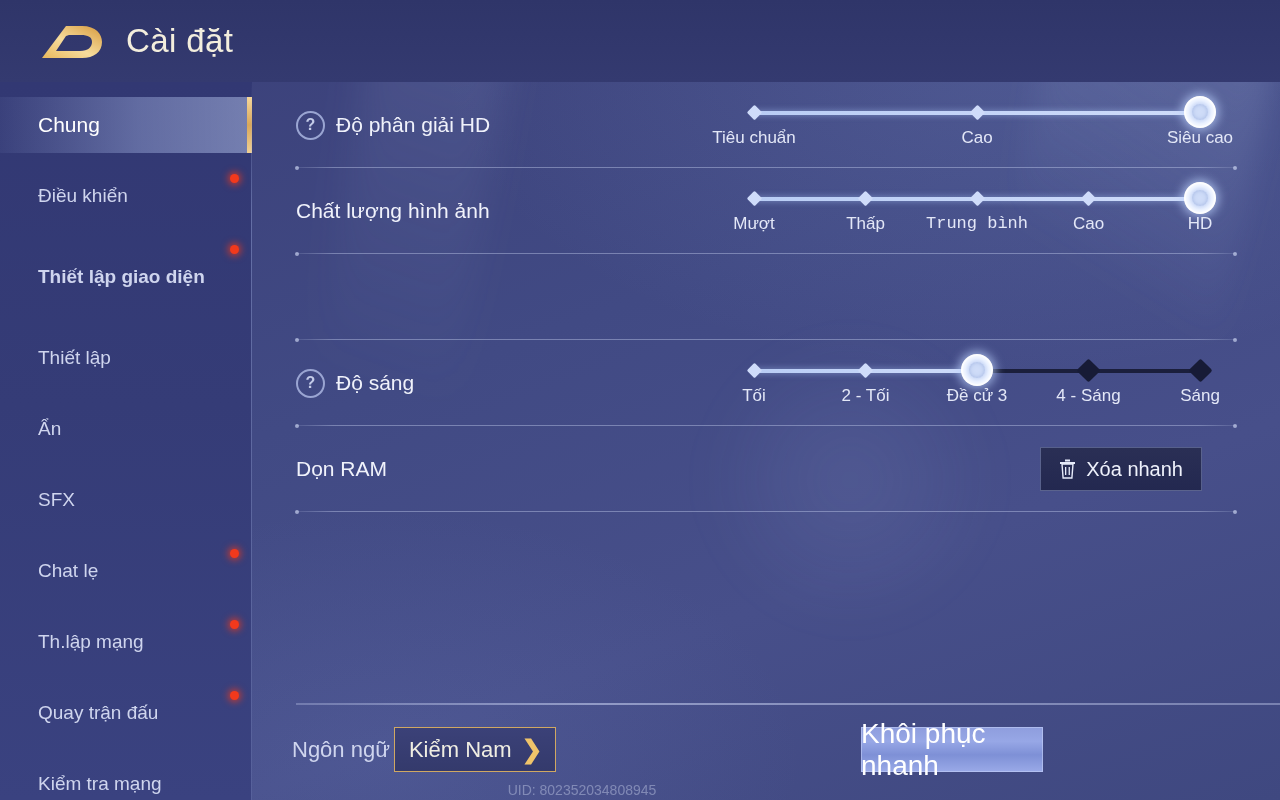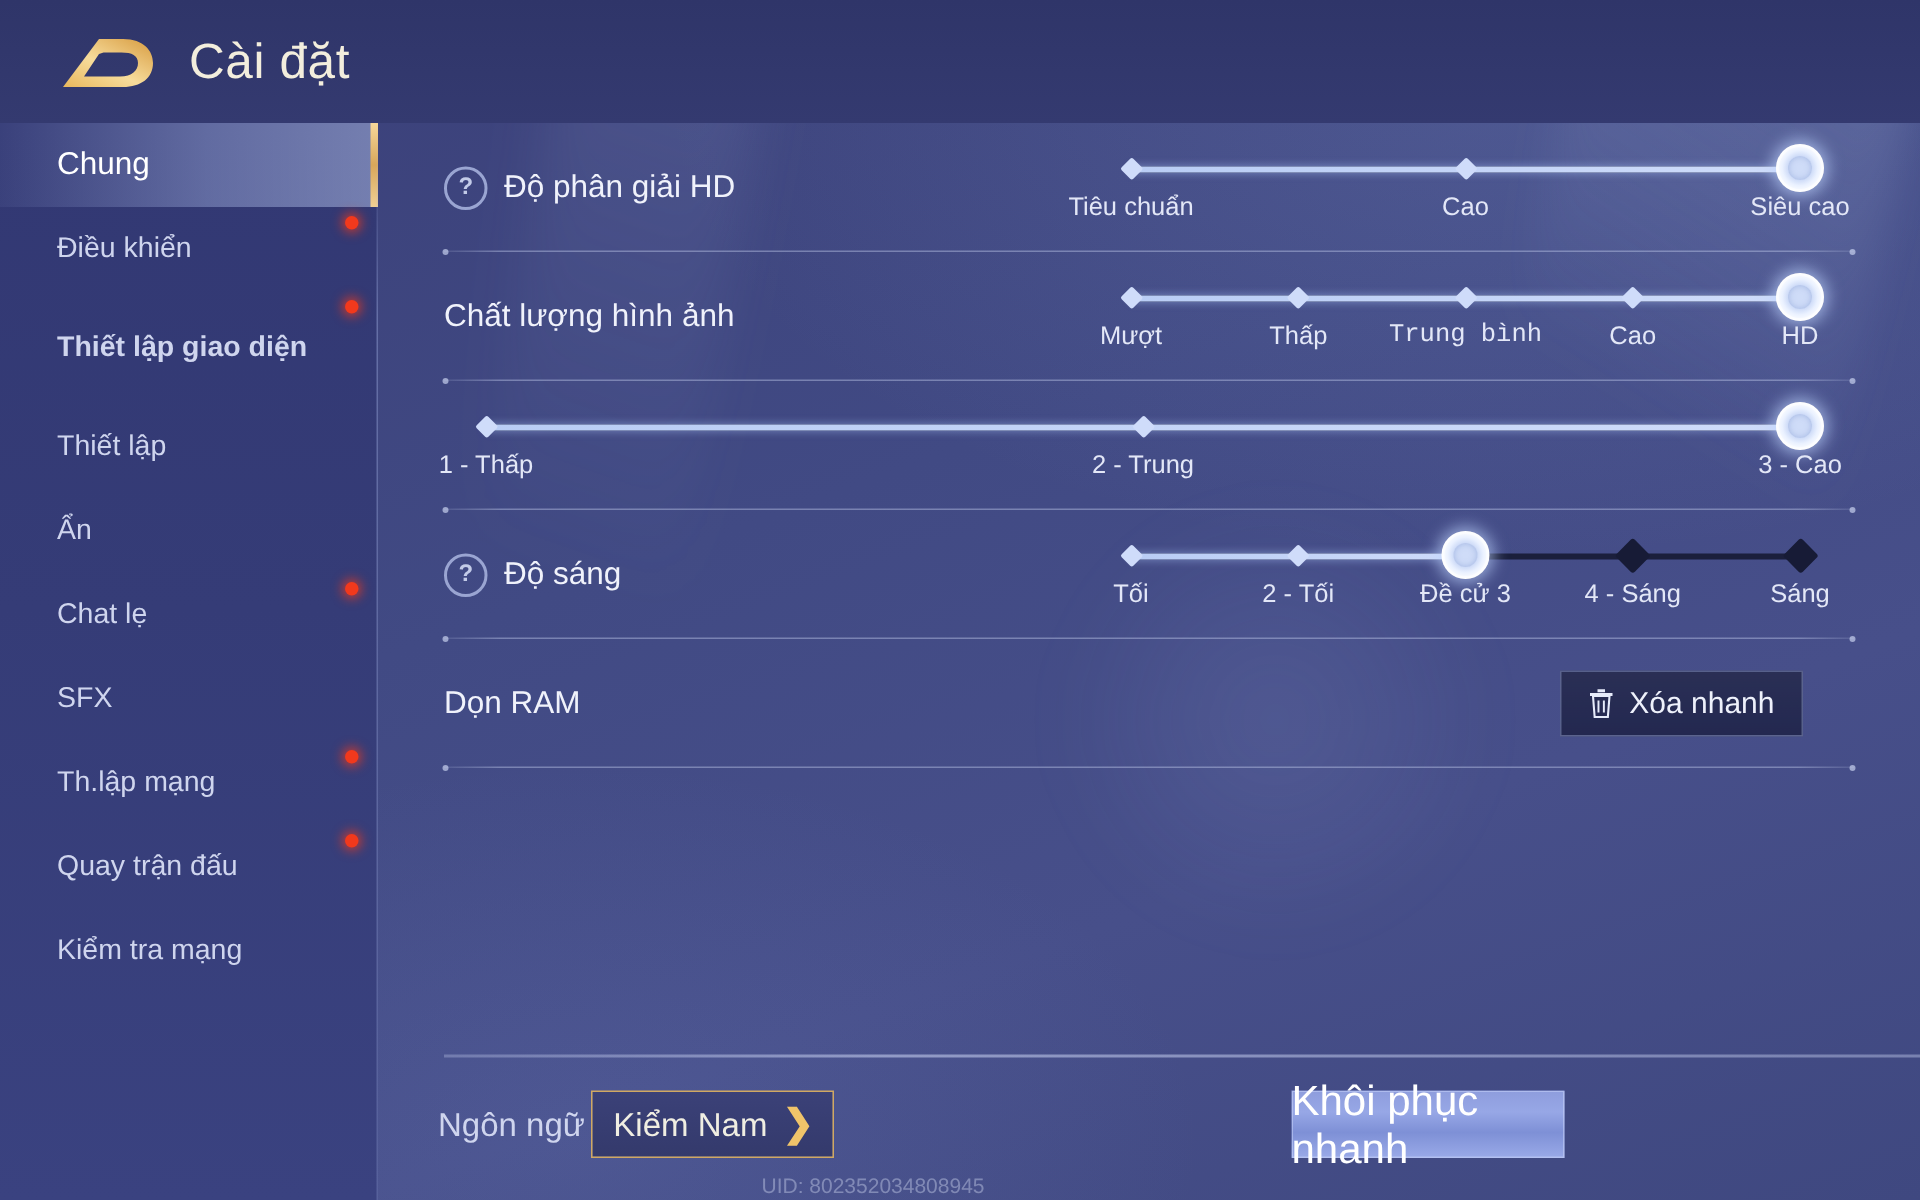--- a/index.html
+++ b/index.html
@@ -48,21 +48,21 @@
     background:linear-gradient(180deg,#323873 0%,#353c77 45%,#3a4280 100%);
     z-index:5; overflow:hidden;
   }
   #sidebar:after {
     content:""; position:absolute; right:0; top:0; width:1px; height:100%;
     background:linear-gradient(180deg,rgba(160,175,225,0) 0%,rgba(160,175,225,.45) 18%,rgba(160,175,225,.28) 100%);
   }
   .nav-item {
     position:relative; display:flex; align-items:center;
     padding:0 20px 0 38px; min-height:56px;
-    font-size:19px; color:#cfd5ee; cursor:pointer; line-height:1.28;
+    font-size:19px; color:#cfd5ee; cursor:pointer; line-height:1.28;margin-top:15px;
   }
   .nav-item .nav-label { display:block; max-width:175px; }
   .nav-item.two-line { min-height:76px; align-items:center;font-weight:bold; }
   .nav-item.active {
     background:linear-gradient(90deg, rgba(126,140,195,0.10) 0%, rgba(163,178,225,0.42) 55%, rgba(178,192,232,0.52) 100%);
     color:#ffffff;
   }
   .nav-item.active .nav-label { font-size:21px; }
   .nav-item.active:after {
     content:""; position:absolute; right:0; top:0; width:5px; height:100%;
@@ -217,25 +217,25 @@
         <span class="nav-label">Thiết lập giao diện</span>
         <span class="nav-dot"></span>
       </div>
       <div class="nav-item">
         <span class="nav-label">Thiết lập</span>
       </div>
       <div class="nav-item">
         <span class="nav-label">Ẩn</span>
       </div>
       <div class="nav-item">
+        <span class="nav-label">SFX</span>
+      </div>
+      <div class="nav-item">
         <span class="nav-label">Chat lẹ</span>
         <span class="nav-dot"></span>
-      </div>
-      <div class="nav-item">
-        <span class="nav-label">SFX</span>
       </div>
       <div class="nav-item">
         <span class="nav-label">Th.lập mạng</span>
         <span class="nav-dot"></span>
       </div>
       <div class="nav-item">
         <span class="nav-label">Quay trận đấu</span>
         <span class="nav-dot"></span>
       </div>
       <div class="nav-item">
@@ -289,34 +289,20 @@
                 <span class="ticklabel" style="left: 50%; font-family: Liberation Mono, monospace;">Trung bình</span>
                 <span class="ticklabel" style="left: 75%;">Cao</span>
                 <span class="ticklabel" style="left: 100%;">HD</span>
               </div>
             </div>
           </div>
           <div class="divider"></div>
         </div>
         <div class="row">
           <div class="row-inner">
-            <div class="slider">
-              <div class="track-wrap">
-                <div class="track-bg"></div>
-                <div class="track-fill" style="width: 100%;"></div>
-                <span class="tick" style="left: 0%;"></span>
-                <span class="tick" style="left: 50%;"></span>
-                <span class="handle" style="left: 100%;"></span>
-              </div>
-              <div class="ticklabels">
-                <span class="ticklabel" style="left: 0%;">1 - Thấp</span>
-                <span class="ticklabel" style="left: 50%;">2 - Trung</span>
-                <span class="ticklabel" style="left: 100%;">3 - Cao</span>
-              </div>
-            </div>
           </div>
           <div class="divider"></div>
         </div>
         <div class="row">
           <div class="row-inner">
             <div class="row-label">
               <span class="help-icon">?</span>
               <span>Độ sáng</span>
             </div>
             <div class="slider">

